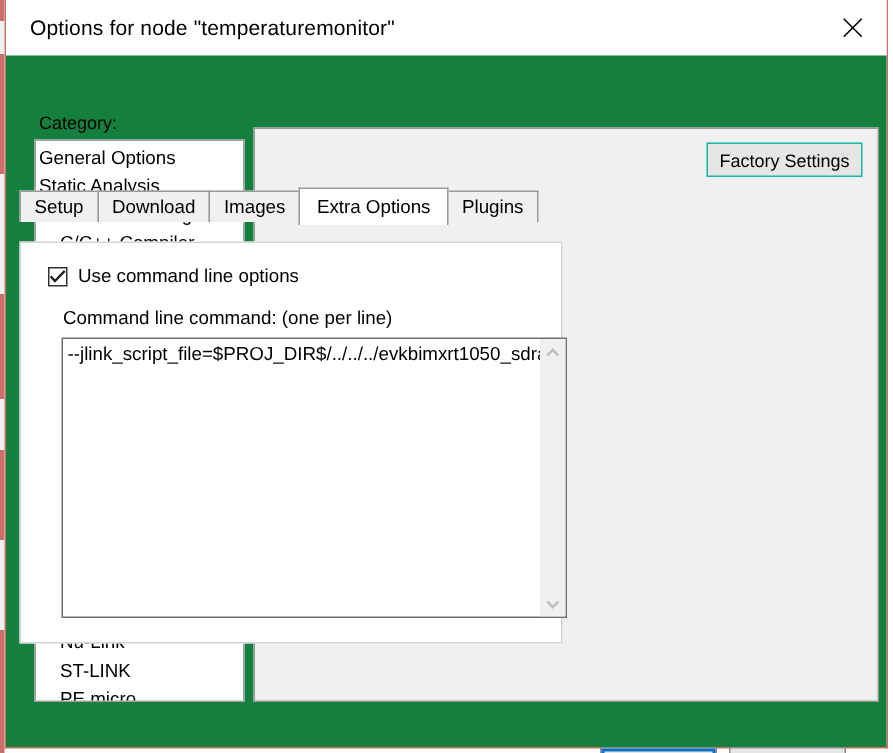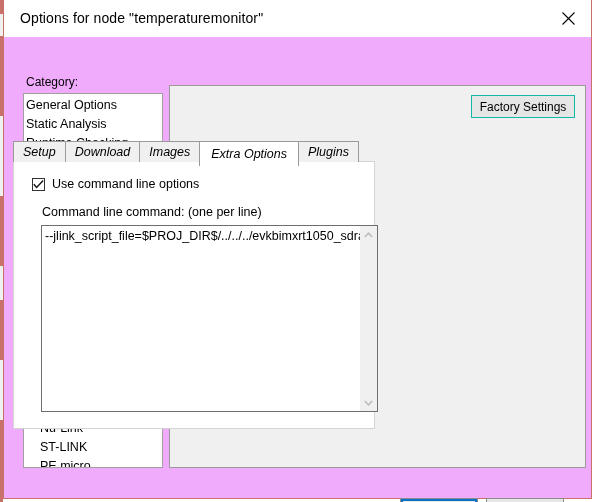--- a/index.html
+++ b/index.html
@@ -74,21 +74,21 @@
     align-items: center;
     justify-content: center;
     cursor: default;
   }
   #close-button svg { display: block; }
 
   
   #dialog-body {
     position: relative;
     flex: 1;
-    background: #f0abfc;
+    background: #15803d;
   }
 
   
   #category-label {
     position: absolute;
     left: 22px;
     top: 38px;
     font-size: 12px;
     color: #000;
   }
@@ -146,26 +146,25 @@
     display: flex;
     align-items: center;
     justify-content: center;
     white-space: nowrap;
   }
 
   
   #tab-strip {
     position: absolute;
     left: 9px;
-    top: 104px;
+    top: 88px;
     height: 24px;
     display: flex;
-    align-items: flex-start;
+    align-items: center;
     z-index: 3;
-    font-style: italic;
   }
   .tab {
     height: 21px;
     box-sizing: border-box;
     border: 1px solid #9a9a9a;
     border-bottom: none;
     background: #f0f0f0;
     font-size: 12.5px;
     color: #000;
     display: flex;

